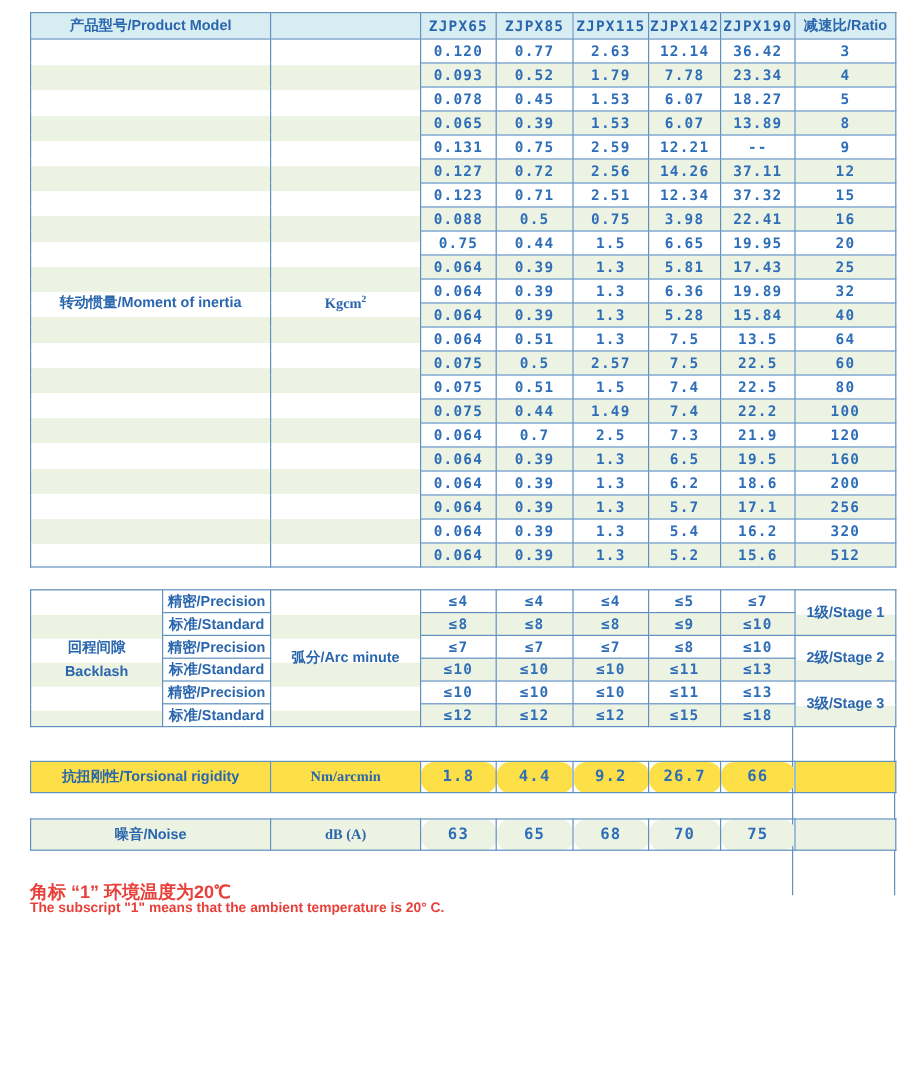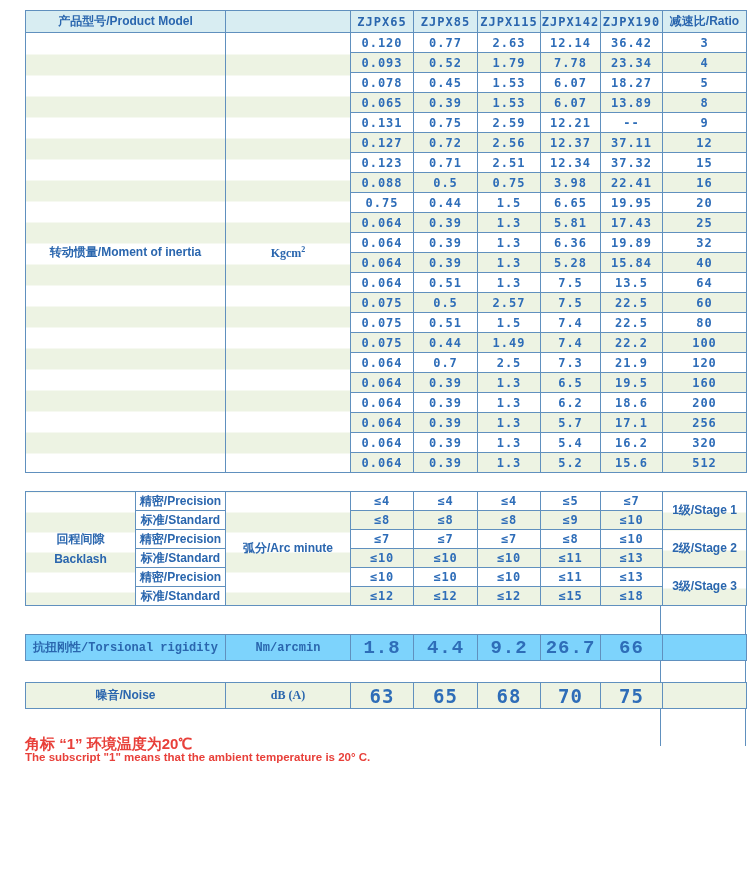--- a/index.html
+++ b/index.html
@@ -28,21 +28,21 @@
   .mono { font-family:"DejaVu Sans Mono", monospace; letter-spacing:1px; }
 
   
   tr.r-odd  td { background:#ffffff; }
   tr.r-even td { background:#edf3e3; }
 
   td.num {
     font-family:"DejaVu Sans Mono", monospace; font-weight:bold;
     font-size:12px; color:#2e6db8; letter-spacing:1px; height:20px;
   }
-  td.bignum { font-size:19px; height:26px; }
+  td.bignum { font-size:13px; height:26px;border-radius:11px; }
 
   td.lbl { font-size:12px; font-weight:bold; color:#2a66ae; }
   td.unit { font-family:"Liberation Serif", serif; font-weight:bold; font-size:12px; color:#2a66ae; }
   sup { font-size:8px; }
   sup.red { color:#e8403a; }
 
   
   table td.striped21 { background:repeating-linear-gradient(to bottom,#ffffff 0 21px,#edf3e3 21px 42px) !important; }
   table td.striped20 { background:repeating-linear-gradient(to bottom,#ffffff 0 20px,#edf3e3 20px 40px) !important; }
   table td.wcell { background:#ffffff !important; }
@@ -52,21 +52,21 @@
   .t-backlash { margin-bottom:0; }
   .backlash-label .line { display:block; line-height:20px; }
 
   .bottom { position:relative; width:721px; padding-top:28px; }
   .ghost-col {
     position:absolute; top:0; right:0; width:86px; height:calc(100% + 14px);
     border-left:1px solid #6090be; border-right:1px solid #6090be; z-index:0;
   }
   .t-rigidity { margin-bottom:21px; }
   .t-rigidity td, .t-noise td { height:26px; }
-  .t-rigidity td { background:#7dd3fc;font-family:Liberation Mono, monospace; }
+  .t-rigidity td { background:#fde047; }
   .t-noise { margin-bottom:23px; }
   .t-noise td { background:#edf3e3; }
   .t-speed td { height:20px; }
 
   .footnote { margin-top:5px; }
   .fn-cn { color:#e8403a; font-size:15px; font-weight:bold; line-height:13px; }
   .fn-en { color:#e8403a; font-size:11.5px; font-weight:bold; line-height:14px; }
 </style>
 </head>
 <body>
@@ -137,21 +137,21 @@
           <td class="num">0.75</td>
           <td class="num">2.59</td>
           <td class="num">12.21</td>
           <td class="num">--</td>
           <td class="num">9</td>
         </tr>
         <tr class="r-even">
           <td class="num">0.127</td>
           <td class="num">0.72</td>
           <td class="num">2.56</td>
-          <td class="num">12.37</td>
+          <td class="num">14.26</td>
           <td class="num">37.11</td>
           <td class="num">12</td>
         </tr>
         <tr class="r-odd">
           <td class="num">0.123</td>
           <td class="num">0.71</td>
           <td class="num">2.51</td>
           <td class="num">12.34</td>
           <td class="num">37.32</td>
           <td class="num">15</td>

